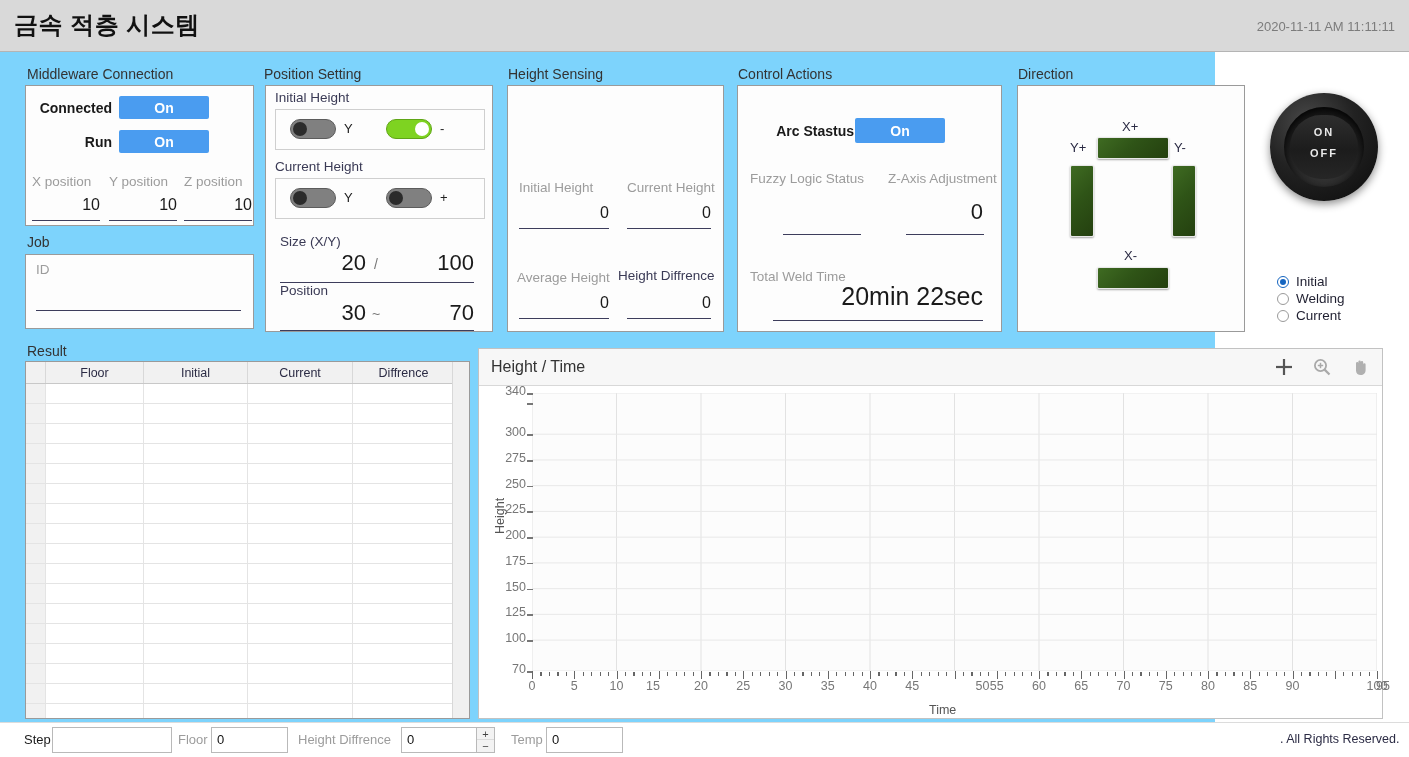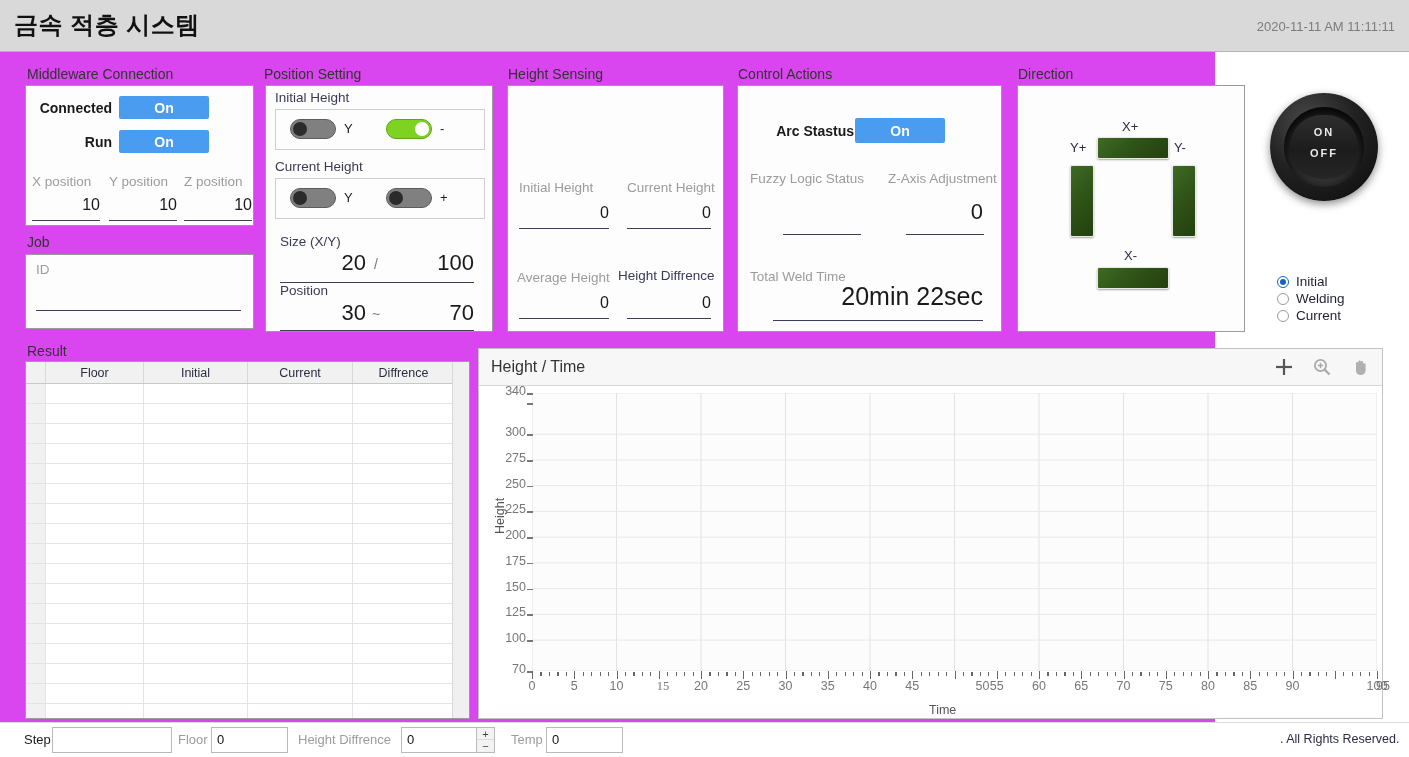--- a/index.html
+++ b/index.html
@@ -6,21 +6,21 @@
   html, body {
     margin: 0; padding: 0;
     width: 1409px; height: 757px;
     font-family: "Liberation Sans", sans-serif;
     background: #ffffff;
     overflow: hidden;
   }
   #app {
     position: relative;
     width: 1215px; height: 757px;
-    background: #d946ef;
+    background: #7dd3fc;
     border-radius: 10px;
   }
 
   
   .titlebar {
     position: absolute; left: 0; top: 0;
     width: 1409px; height: 52px;
     background: #d9d9d9;
     border-bottom: 1px solid #b4b4b4;
   }
@@ -614,21 +614,21 @@
         <div class="ytick" style="left: 13px; top: 282.111px;">100</div>
         <div style="position: absolute; width: 6px; height: 1.6px; background: rgb(119, 119, 119); left: 48px; top: 291.111px;"></div>
         <div class="ytick" style="left: 13px; top: 313px;">70</div>
         <div style="position: absolute; width: 6px; height: 1.6px; background: rgb(119, 119, 119); left: 48px; top: 322px;"></div>
         <div style="position: absolute; width: 6px; height: 1.6px; background: rgb(119, 119, 119); left: 48px; top: 54.2963px;"></div>
       </div>
     <div id="xticks">
         <div class="xtick" style="left: 38px; top: 330px;">0</div>
         <div class="xtick" style="left: 80.25px; top: 330px;">5</div>
         <div class="xtick" style="left: 122.5px; top: 330px;">10</div>
-        <div class="xtick" style="left: 169px; top: 330px; font-family: Liberation Serif, serif;">15</div>
+        <div class="xtick" style="left: 159px; top: 330px;">15</div>
         <div class="xtick" style="left: 207px; top: 330px;">20</div>
         <div class="xtick" style="left: 249.25px; top: 330px;">25</div>
         <div class="xtick" style="left: 291.5px; top: 330px;">30</div>
         <div class="xtick" style="left: 333.75px; top: 330px;">35</div>
         <div class="xtick" style="left: 376px; top: 330px;">40</div>
         <div class="xtick" style="left: 418.25px; top: 330px;">45</div>
         <div class="xtick" style="left: 460.5px; top: 330px; margin-left: 28px;">50</div>
         <div class="xtick" style="left: 502.75px; top: 330px;">55</div>
         <div class="xtick" style="left: 545px; top: 330px;">60</div>
         <div class="xtick" style="left: 587.25px; top: 330px;">65</div>

